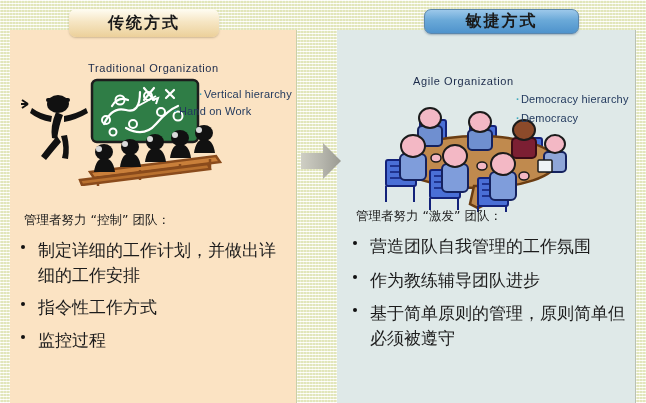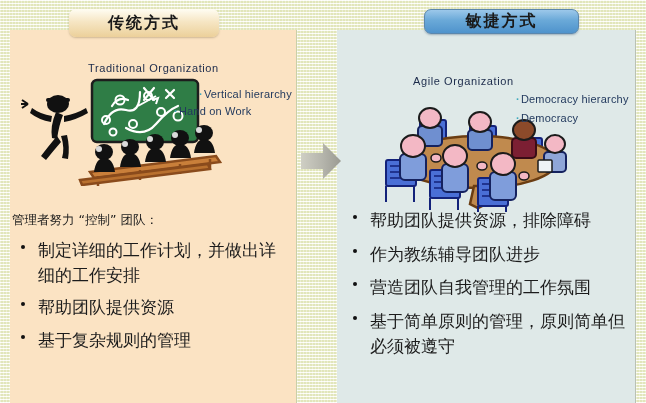--- a/index.html
+++ b/index.html
@@ -63,21 +63,21 @@
   .feat .dash{color:#3fa8bd;margin-right:1px;font-weight:bold;}
   #feat-l1{left:167px;top:88px;margin-left:32px;}
   #feat-l2{left:174px;top:105px;text-align:right;}
   #feat-r1{left:516px;top:93px;}
   #feat-r2{left:516px;top:112px;}
   
   .body-block{position:absolute;box-sizing:border-box;}
   #body-left{left:12px;top:212px;width:280px;}
   #body-right{left:344px;top:208px;width:290px;}
   .lead{
-    font-size:12.5px;color:#1c1c1c;margin:0 0 9px 0;
+    font-size:12.5px;color:#1c1c1c;margin:0 0 9px 12px;
     font-family:"DejaVu Sans","Liberation Sans",sans-serif;
   }
   ul.bullets{list-style:none;margin:0;padding:0;}
   ul.bullets li{
     position:relative;padding-left:26px;margin-bottom:8px;
     font-size:17px;line-height:1.45;color:#1c1c1c;
     font-family:"DejaVu Sans","Liberation Sans",sans-serif;
   }
   ul.bullets li::before{
     content:"";position:absolute;left:9px;top:7px;
@@ -277,27 +277,27 @@
     <span class="dash">·</span><span>Democracy hierarchy</span>
   </div>
   <div class="feat" id="feat-r2">
     <span class="dash">·</span><span>Democracy</span>
   </div>
 
   <div class="body-block" id="body-left">
     <p class="lead">管理者努力 “控制”  团队：</p>
     <ul class="bullets">
       <li>制定详细的工作计划，并做出详细的工作安排</li>
-      <li>帮助团队提供资源</li>
-      <li>基于复杂规则的管理</li>
+      <li>指令性工作方式</li>
+      <li>监控过程</li>
     </ul>
   </div>
 
   <div class="body-block" id="body-right">
+    <p class="lead">管理者努力 “激发” 团队：</p>
     <ul class="bullets">
-      <li>帮助团队提供资源，排除障碍</li>
+      <li>营造团队自我管理的工作氛围</li>
       <li>作为教练辅导团队进步</li>
-      <li>营造团队自我管理的工作氛围</li>
       <li>基于简单原则的管理，原则简单但必须被遵守</li>
     </ul>
   </div>
 
 </div>
 
 </body></html>

